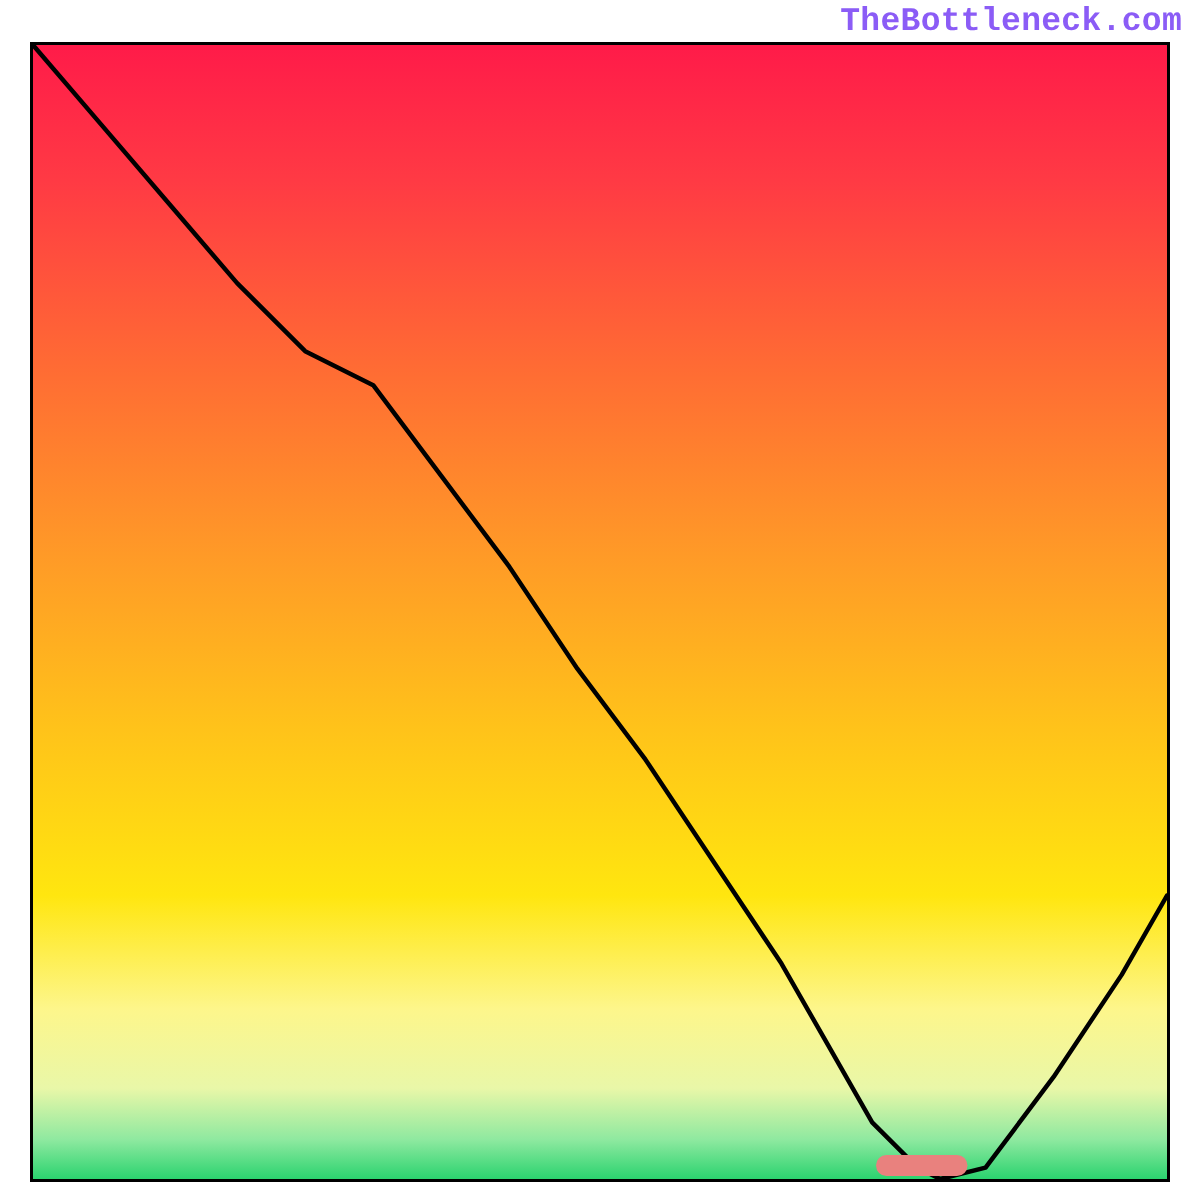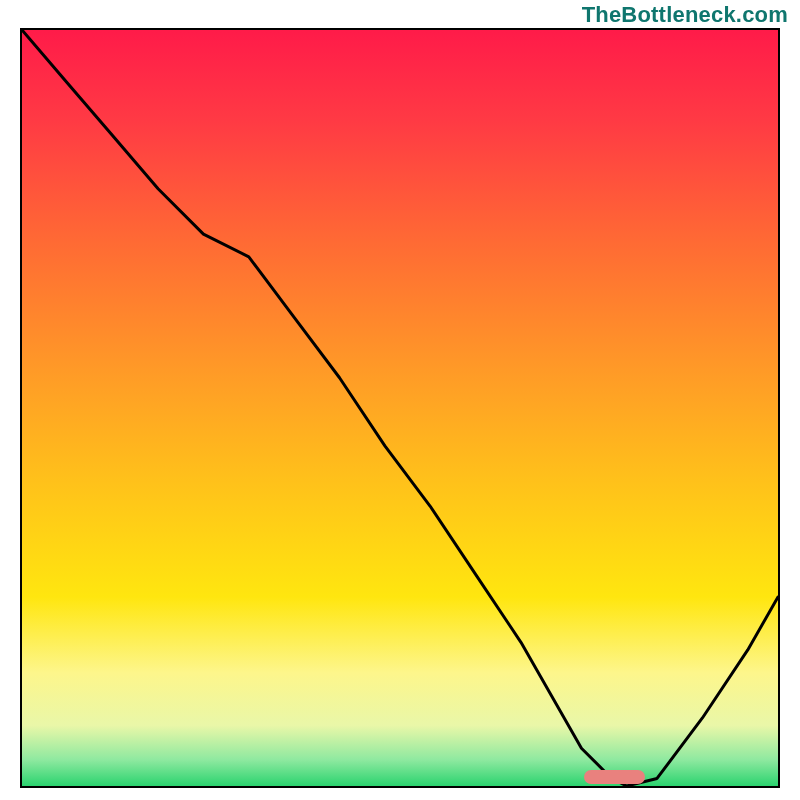--- a/index.html
+++ b/index.html
@@ -14,22 +14,23 @@
     position: relative;
     width: 800px;
     height: 800px;
   }
   .watermark {
     position: absolute;
     top: 2px;
     right: 12px;
     font-size: 22px;
     font-weight: 600;
-    color: #0f766e;
+    color: #8b5cf6;
     letter-spacing: 0.2px;
+    font-family: Liberation Mono, monospace;
   }
   .plot {
     position: absolute;
     left: 20px;
     top: 28px;
     width: 760px;
     height: 760px;
     border: 2.5px solid #000;
     box-sizing: border-box;
     overflow: hidden;

